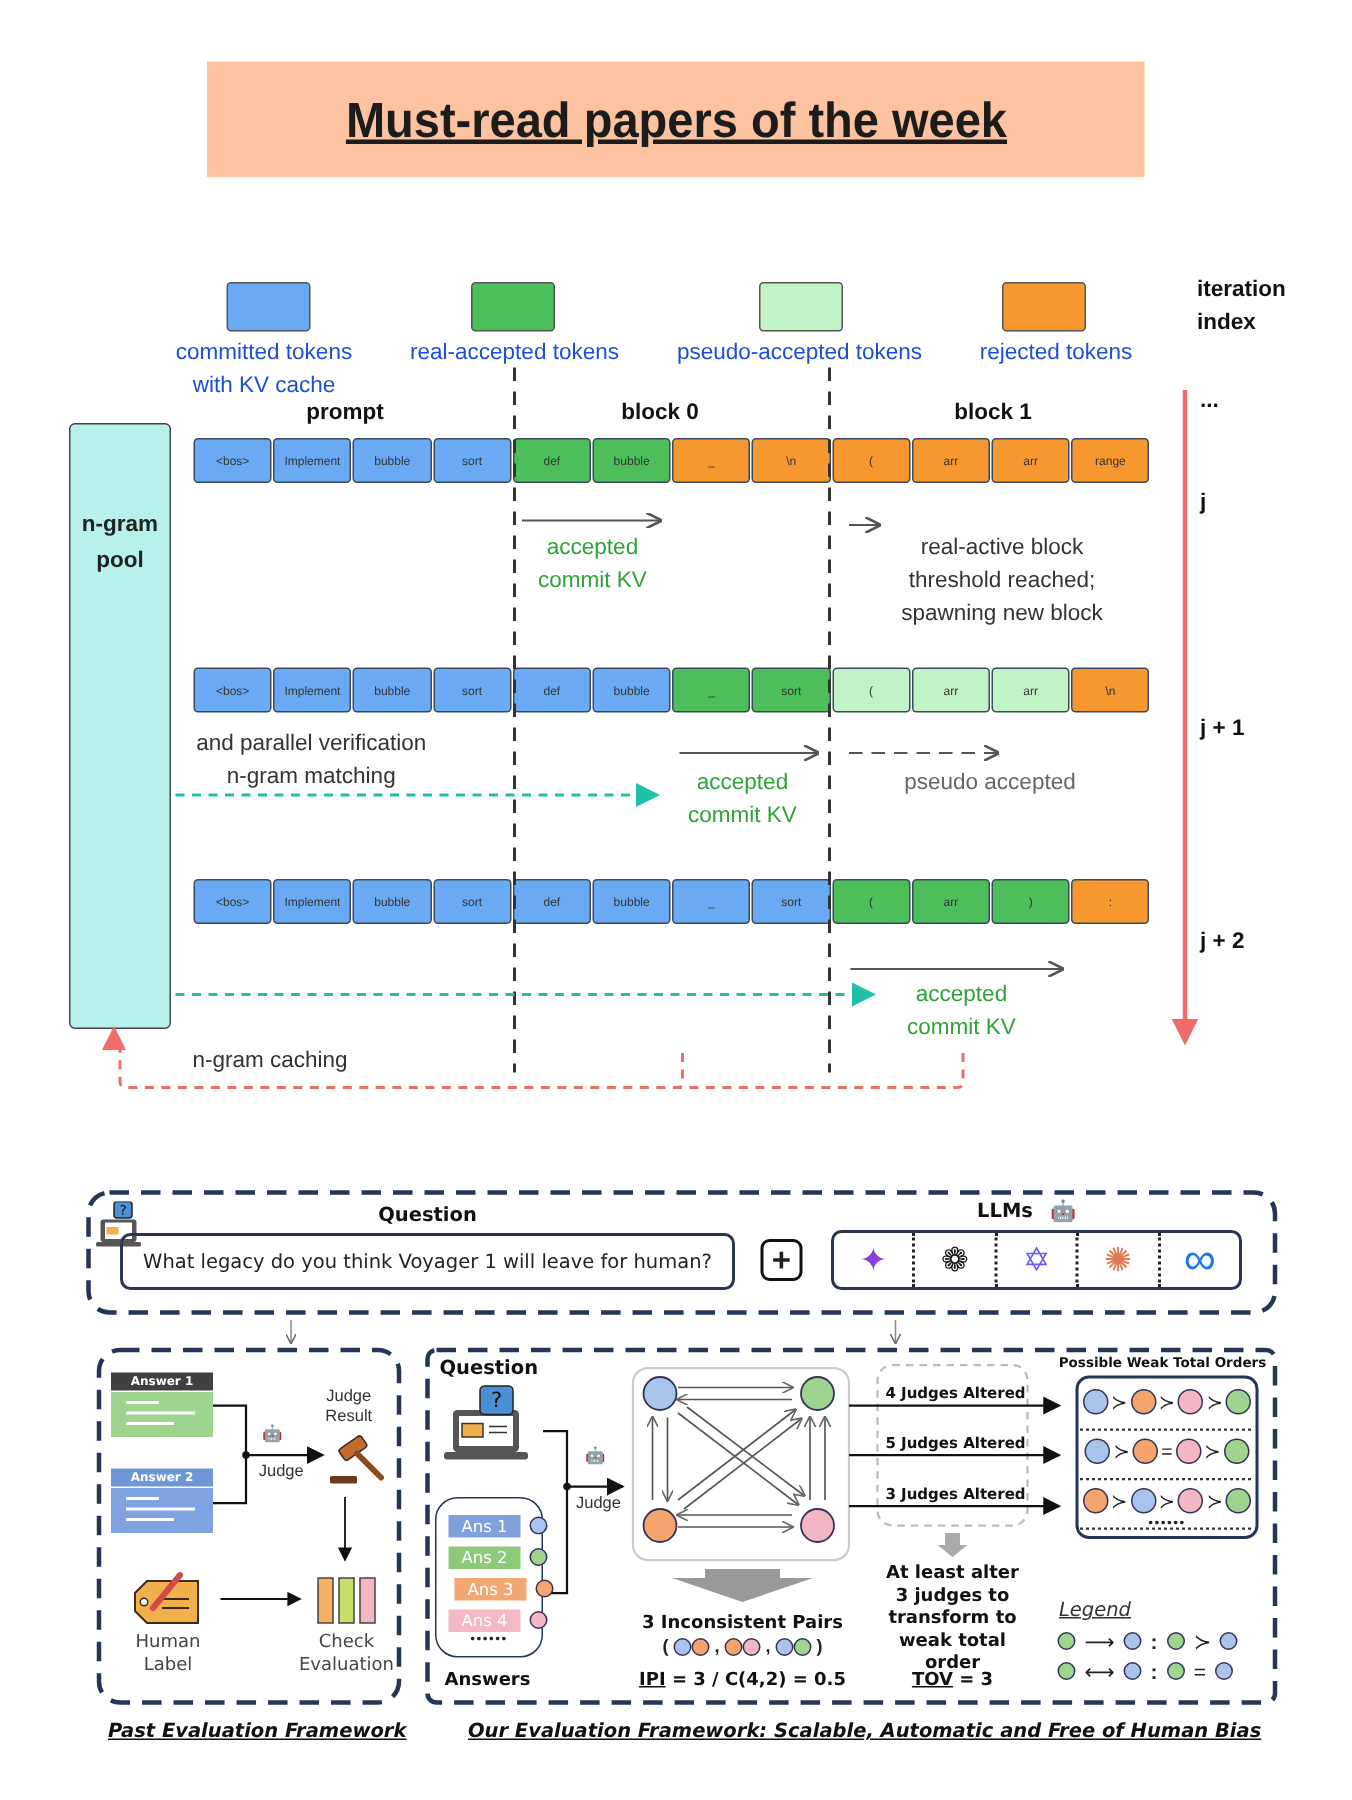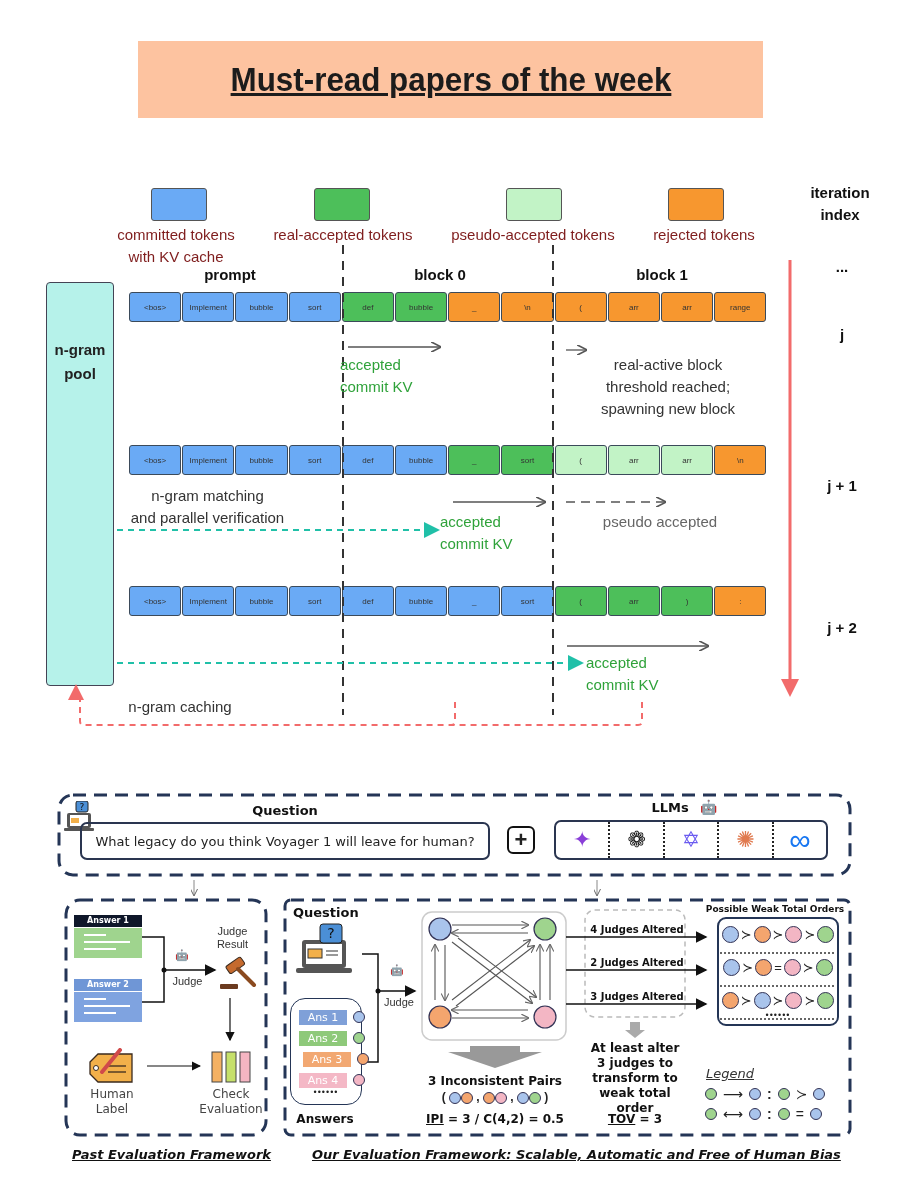--- a/index.html
+++ b/index.html
@@ -1,30 +1,30 @@
 <!DOCTYPE html>
 <html><head>
 <meta charset="utf-8">
 <style>
   html,body{margin:0;padding:0;background:#fff;}
   body{width:901px;height:1200px;position:relative;overflow:hidden;font-family:"Liberation Sans",sans-serif;color:#222;}
   .abs{position:absolute;}
   .banner{left:138px;top:41px;width:625px;height:77px;background:#fdc3a0;display:flex;align-items:center;justify-content:center;}
   .banner span{font-family:"Liberation Sans",sans-serif;font-weight:bold;font-size:33px;text-decoration:underline;color:#1c1c1c;letter-spacing:0px;transform:scaleX(0.95);}
   .legend-swatch{width:54px;height:31px;border:1px solid #555;border-radius:3px;}
-  .legend-label{font-size:15px;color:#7f1d1d;white-space:nowrap;text-align:center;}
+  .legend-label{font-size:15px;color:#1d4ed8;white-space:nowrap;text-align:center;}
   .hdr{font-size:15px;font-weight:bold;color:#111;}
-  .iter{font-size:15px;font-weight:bold;color:#111;text-align:center;}
+  .iter{font-size:15px;font-weight:bold;color:#111;text-align:left;}
   .tok{position:absolute;height:30px;border:1.3px solid #3b4a5a;border-radius:3px;display:flex;align-items:center;justify-content:center;font-size:8px;color:#333;box-sizing:border-box;}
   .blue{background:#6aaaf5;}
   .green{background:#4dbf5a;}
   .lgreen{background:#c2f3c6;}
   .orange{background:#f7972f;}
   .note{font-size:15px;color:#333;text-align:center;line-height:22px;}
-  .gnote{font-size:15px;color:#2fa23a;text-align:left;line-height:22px;}
+  .gnote{font-size:15px;color:#2fa23a;text-align:center;line-height:22px;}
   .pool{left:46px;top:282px;width:68px;height:404px;background:#b6f2ea;border:1.5px solid #445;border-radius:4px;box-sizing:border-box;}
   .pool-label{position:absolute;top:55px;width:100%;text-align:center;font-weight:bold;font-size:15px;line-height:24px;}
   svg.overlay{position:absolute;left:0;top:0;}
   .sec-title{font-size:13px;font-weight:bold;color:#111;font-family:"DejaVu Sans",sans-serif;}
   .qbox{left:80px;top:822px;width:410px;height:38px;border:2px solid #2a3550;border-radius:7px;display:flex;align-items:center;justify-content:center;font-size:13px;font-family:"DejaVu Sans",sans-serif;color:#222;box-sizing:border-box;}
   .plus{left:507px;top:826px;width:28px;height:28px;border:2.5px solid #111;border-radius:6px;font-size:22px;font-weight:bold;display:flex;align-items:center;justify-content:center;box-sizing:border-box;}
   .llmbox{left:554px;top:820px;width:274px;height:40px;border:2px solid #2a3550;border-radius:7px;display:flex;box-sizing:border-box;}
   .llm{flex:1;display:flex;align-items:center;justify-content:center;border-right:2px dotted #222;font-size:22px;}
   .llm:last-child{border-right:none;}
   .small{font-family:Liberation Sans, sans-serif;font-size:11px;color:#333;text-align:center;}
@@ -157,22 +157,22 @@
   <div class="abs gnote" style="left:340px;top:354px;width:110px;">
     <div>accepted</div>
     <div>commit KV</div>
   </div>
   <div class="abs note" style="left:588px;top:354px;width:160px;">
     <div>real-active block</div>
     <div>threshold reached;</div>
     <div>spawning new block</div>
   </div>
   <div class="abs note" style="left:105px;top:485px;width:205px;">
+    <div>and parallel verification</div>
     <div>n-gram matching</div>
-    <div>and parallel verification</div>
   </div>
   <div class="abs gnote" style="left:440px;top:511px;width:110px;">
     <div>accepted</div>
     <div>commit KV</div>
   </div>
   <div class="abs note" style="left:580px;top:511px;width:160px;color:#666;">pseudo accepted</div>
   <div class="abs gnote" style="left:586px;top:652px;width:110px;">
     <div>accepted</div>
     <div>commit KV</div>
   </div>
@@ -254,21 +254,21 @@
   <div class="abs" style="left:700px;top:799px;font-size:14px;">🤖</div>
   <div class="abs llmbox" id="llm-box">
       <div class="llm" style="color: rgb(138, 63, 216);">✦</div>
       <div class="llm" style="color: rgb(17, 17, 17);">❁</div>
       <div class="llm" style="color: rgb(107, 92, 240);">✡</div>
       <div class="llm" style="color: rgb(224, 122, 79);">✺</div>
       <div class="llm" style="color: rgb(24, 119, 242); font-size: 30px;">∞</div>
     </div>
 
   <div class="abs" style="left:74px;top:915px;width:68px;height:45px;">
-    <div class="ansbar" style="top:0;background:#0f172a;">Answer 1</div>
+    <div class="ansbar" style="top:0;background:#404040;">Answer 1</div>
     <div class="ansbody" style="top:13px;background:#9fd48e;">
       <div style="position:absolute;left:10px;top:6px;width:22px;height:1.5px;background:#fff;"></div>
       <div style="position:absolute;left:10px;top:13px;width:46px;height:1.5px;background:#fff;"></div>
       <div style="position:absolute;left:10px;top:20px;width:32px;height:1.5px;background:#fff;"></div>
     </div>
   </div>
   <div class="abs" style="left:74px;top:979px;width:68px;height:45px;">
     <div class="ansbar" style="top:0;background:#6f96d6;">Answer 2</div>
     <div class="ansbody" style="top:13px;background:#7fa3e0;">
       <div style="position:absolute;left:10px;top:6px;width:22px;height:1.5px;background:#fff;"></div>
@@ -353,21 +353,21 @@
 
   <div class="abs smallb" style="left:410px;top:1074px;width:170px;font-size:12px;">3 Inconsistent Pairs</div>
   <div class="abs" style="left:410px;top:1090px;width:170px;text-align:center;font-size:12px;font-weight:bold;">
     ( <span class="dot c-blue"></span><span class="dot c-orange"></span> , <span class="dot c-orange"></span><span class="dot c-pink"></span> , <span class="dot c-blue"></span><span class="dot c-green"></span> )
   </div>
   <div class="abs smallb" style="left:410px;top:1112px;width:170px;font-size:12px;">
     <span style="text-decoration:underline;">IPI</span><span> = 3 / C(4,2) = 0.5</span>
   </div>
 
   <div class="abs smallb" style="left:578px;top:924px;width:118px;font-size:10px;">4 Judges Altered</div>
-  <div class="abs smallb" style="left:578px;top:957px;width:118px;font-size:10px;">2 Judges Altered</div>
+  <div class="abs smallb" style="left:578px;top:957px;width:118px;font-size:10px;">5 Judges Altered</div>
   <div class="abs smallb" style="left:578px;top:991px;width:118px;font-size:10px;">3 Judges Altered</div>
 
   <div class="abs smallb" style="left:580px;top:1041px;width:110px;font-size:12px;line-height:15px;">
     <div>At least alter</div>
     <div>3 judges to</div>
     <div>transform to</div>
     <div>weak total order</div>
   </div>
   <div class="abs smallb" style="left:590px;top:1112px;width:90px;font-size:12px;">
     <span style="text-decoration:underline;">TOV</span><span> = 3</span>

